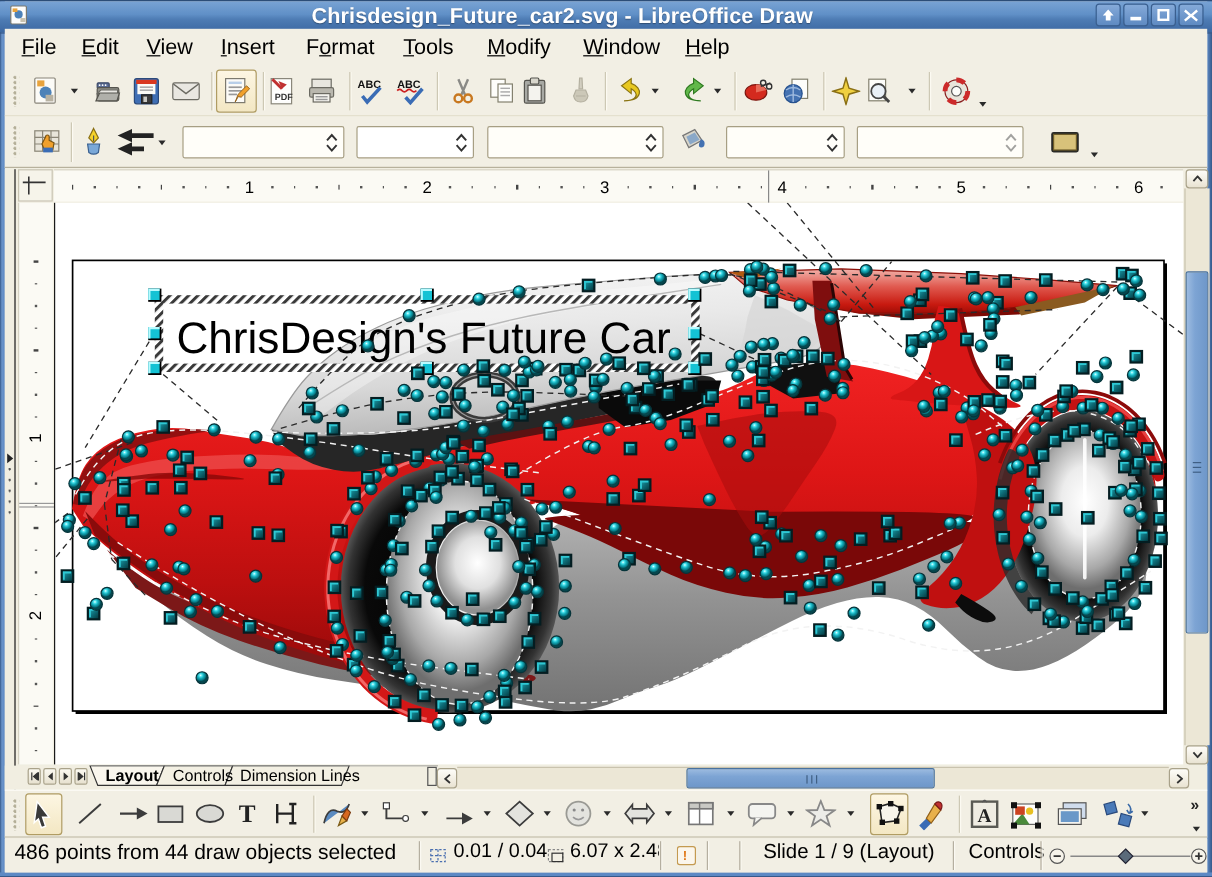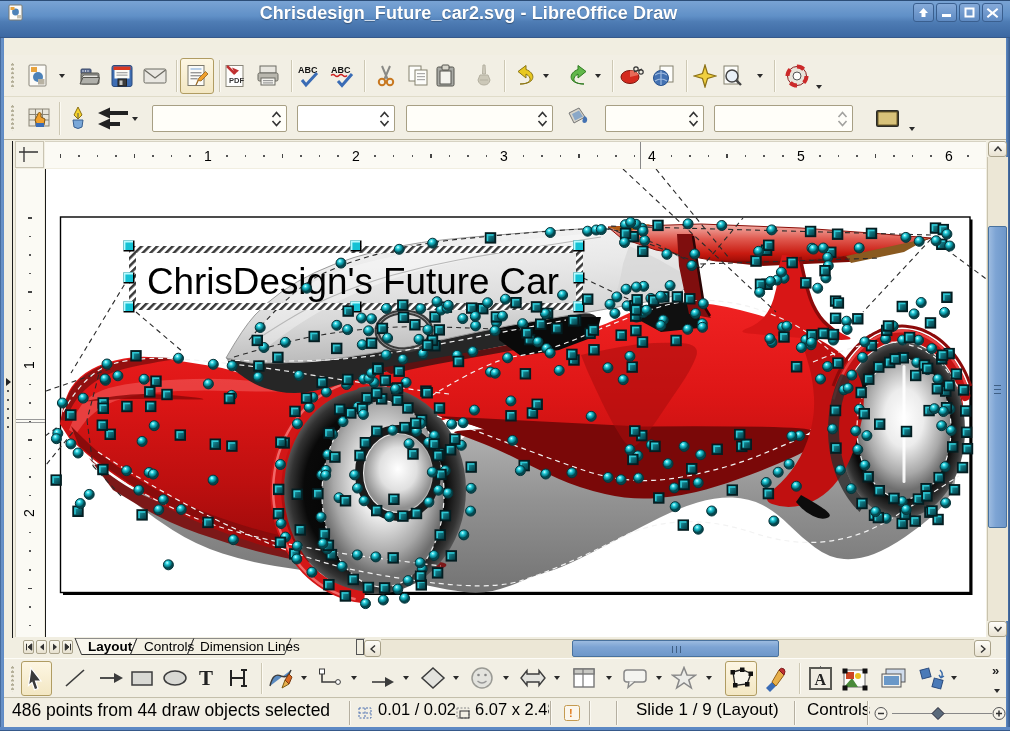--- a/index.html
+++ b/index.html
@@ -1,20 +1,20 @@
 <!DOCTYPE html>
 <html><head><meta charset="utf-8"><style>
 *{margin:0;padding:0;box-sizing:border-box}
 html,body{width:1010px;height:731px;overflow:hidden;font-family:"Liberation Sans",sans-serif;background:#fff}
 .abs{position:absolute}
 #win{position:absolute;left:0;top:0;width:1010px;height:731px;background:#f1eee1}
 #bL{left:0;top:0;width:4px;height:731px;background:linear-gradient(90deg,#36598a,#6b94c9 40%,#5d89c4)}
 #bR{left:1006px;top:0;width:4px;height:731px;background:linear-gradient(90deg,#5d89c4,#36598a)}
 #bB{left:0;top:727px;width:1010px;height:4px;background:#5d89c4;border-bottom:1px solid #36598a}
-#title{left:0;top:0;width:1010px;height:38px;background:linear-gradient(#79a3d4,#6090c7 42%,#4e7cb4 58%,#3c68a2);border-top:1px solid #2c4d77;border-bottom:1px solid #36598a}
+#title{left:0;top:0;width:1010px;height:28px;background:linear-gradient(#79a3d4,#6090c7 42%,#4e7cb4 58%,#3c68a2);border-top:1px solid #2c4d77;border-bottom:1px solid #36598a}
 #title .txt{position:absolute;left:24px;right:97px;top:2px;text-align:center;color:#fff;font-weight:bold;font-size:18px;letter-spacing:0.1px;text-shadow:0 1px 1px rgba(0,0,0,.35)}
 .tbtn{position:absolute;top:2px;width:21px;height:19px;border-radius:3px;background:linear-gradient(#85aad9,#5e8ac2);border:1px solid #3a5f8f;color:#fff}
 .tbtn svg{position:absolute;left:2px;top:2px}
 #appico{position:absolute;left:7px;top:3px;width:17px;height:17px}
 #menubar{left:4px;top:24px;width:1002px;height:31px;background:#f2efe4}
 #menubar span{position:absolute;top:5px;font-size:18px;color:#000}
 #menubar u{text-decoration:underline}
 #tb1{left:4px;top:55px;width:1002px;height:42px;background:#f2efe4;border-bottom:1px solid #e0dcc9}
 #tb2{left:4px;top:97px;width:1002px;height:43px;background:#f2efe4;border-bottom:1px solid #b7b19c}
 .grip{position:absolute;width:5px;height:26px;background-image:radial-gradient(circle at 1.5px 1.5px,#b3ae97 1.2px,transparent 1.4px);background-size:5px 4.3px}
@@ -72,20 +72,31 @@
         <svg width="15" height="13">
           <path d="M3 2 L7.5 5.8 L12 2 L13.3 3.5 L9.3 7 L13.3 10.5 L12 12 L7.5 8.2 L3 12 L1.7 10.5 L5.7 7 L1.7 3.5 Z" fill="#fff"></path>
         </svg>
       </div>
       <svg id="appico" viewBox="0 0 17 17">
         <rect x="2" y="1" width="13" height="15" rx="1" fill="#fdfdfb" stroke="#7a7a72"></rect>
         <circle cx="8.5" cy="8" r="3.4" fill="#4d82b8"></circle>
         <rect x="3.5" y="3" width="4" height="3" fill="#e8a33d"></rect>
         <rect x="10" y="11" width="4.2" height="3.4" fill="#c8c2b0"></rect>
       </svg>
+    </div>
+    <div id="menubar" class="abs">
+      <span style="left:14px"><u>F</u>ile</span>
+      <span style="left:64px"><u>E</u>dit</span>
+      <span style="left:118px"><u>V</u>iew</span>
+      <span style="left:180px"><u>I</u>nsert</span>
+      <span style="left:251px">F<u>o</u>rmat</span>
+      <span style="left:332px"><u>T</u>ools</span>
+      <span style="left:402px"><u>M</u>odify</span>
+      <span style="left:482px"><u>W</u>indow</span>
+      <span style="left:567px"><u>H</u>elp</span>
     </div>
     <div id="tb1" class="abs">
       <div class="grip" style="left:7px;top:8px"></div>
       <div class="ticon" style="left:22px;top:9px"><svg width="24" height="24" viewBox="0 0 24 24">
           <rect x="3" y="1" width="17" height="21" rx="1" fill="#fcfbf7" stroke="#888478"></rect>
           <rect x="5" y="3" width="6" height="5" fill="#e8a33d"></rect>
           <circle cx="12" cy="13" r="5" fill="#4d82b8"></circle>
           <rect x="12" y="15" width="6.5" height="5.5" fill="#b8b2a2"></rect>
         </svg></div>
       <div class="caret" style="left:55px;top:19px"></div>
@@ -1472,21 +1483,21 @@
       <div class="abs" style="left:988px;top:4px;font-size:13px;font-weight:bold;color:#222">»</div>
       <div class="caret" style="left:990px;top:30px"></div>
     </div>
     <div id="status" class="abs">
       <div class="fld" style="left:8px;font-size:17.5px">486 points from 44 draw objects selected</div>
       <div class="ssep" style="left:345px"></div>
       <svg class="abs" style="left:354px;top:8px" width="15" height="13">
         <rect x="1" y="1" width="12" height="10" fill="none" stroke="#4a6fb0" stroke-dasharray="2 1.5"></rect>
         <path d="M1 6 H13 M7 1 V11" stroke="#4a6fb0" stroke-dasharray="2 1.5"></path>
       </svg>
-      <div class="fld" style="left:374px;font-size:16.5px">0.01 / 0.02</div>
+      <div class="fld" style="left:374px;font-size:16.5px">0.01 / 0.04</div>
       <svg class="abs" style="left:452px;top:8px" width="15" height="13">
         <rect x="1" y="1" width="12" height="10" fill="none" stroke="#888" stroke-dasharray="2 1.5"></rect>
         <rect x="4" y="4" width="9" height="7" fill="none" stroke="#333"></rect>
       </svg>
       <div class="fld" style="left:471px;width:74px;overflow:hidden;white-space:nowrap;font-size:16.5px">6.07 x 2.48</div>
       <div class="ssep" style="left:546px"></div>
       <svg class="abs" style="left:560px;top:6px" width="17" height="17">
         <rect x="0.5" y="0.5" width="15" height="15" rx="2" fill="#fbf6ec" stroke="#c49a50"></rect>
         <text x="5" y="12" font-size="11" font-weight="bold" fill="#e07818" font-family="Liberation Sans">!</text>
       </svg>

